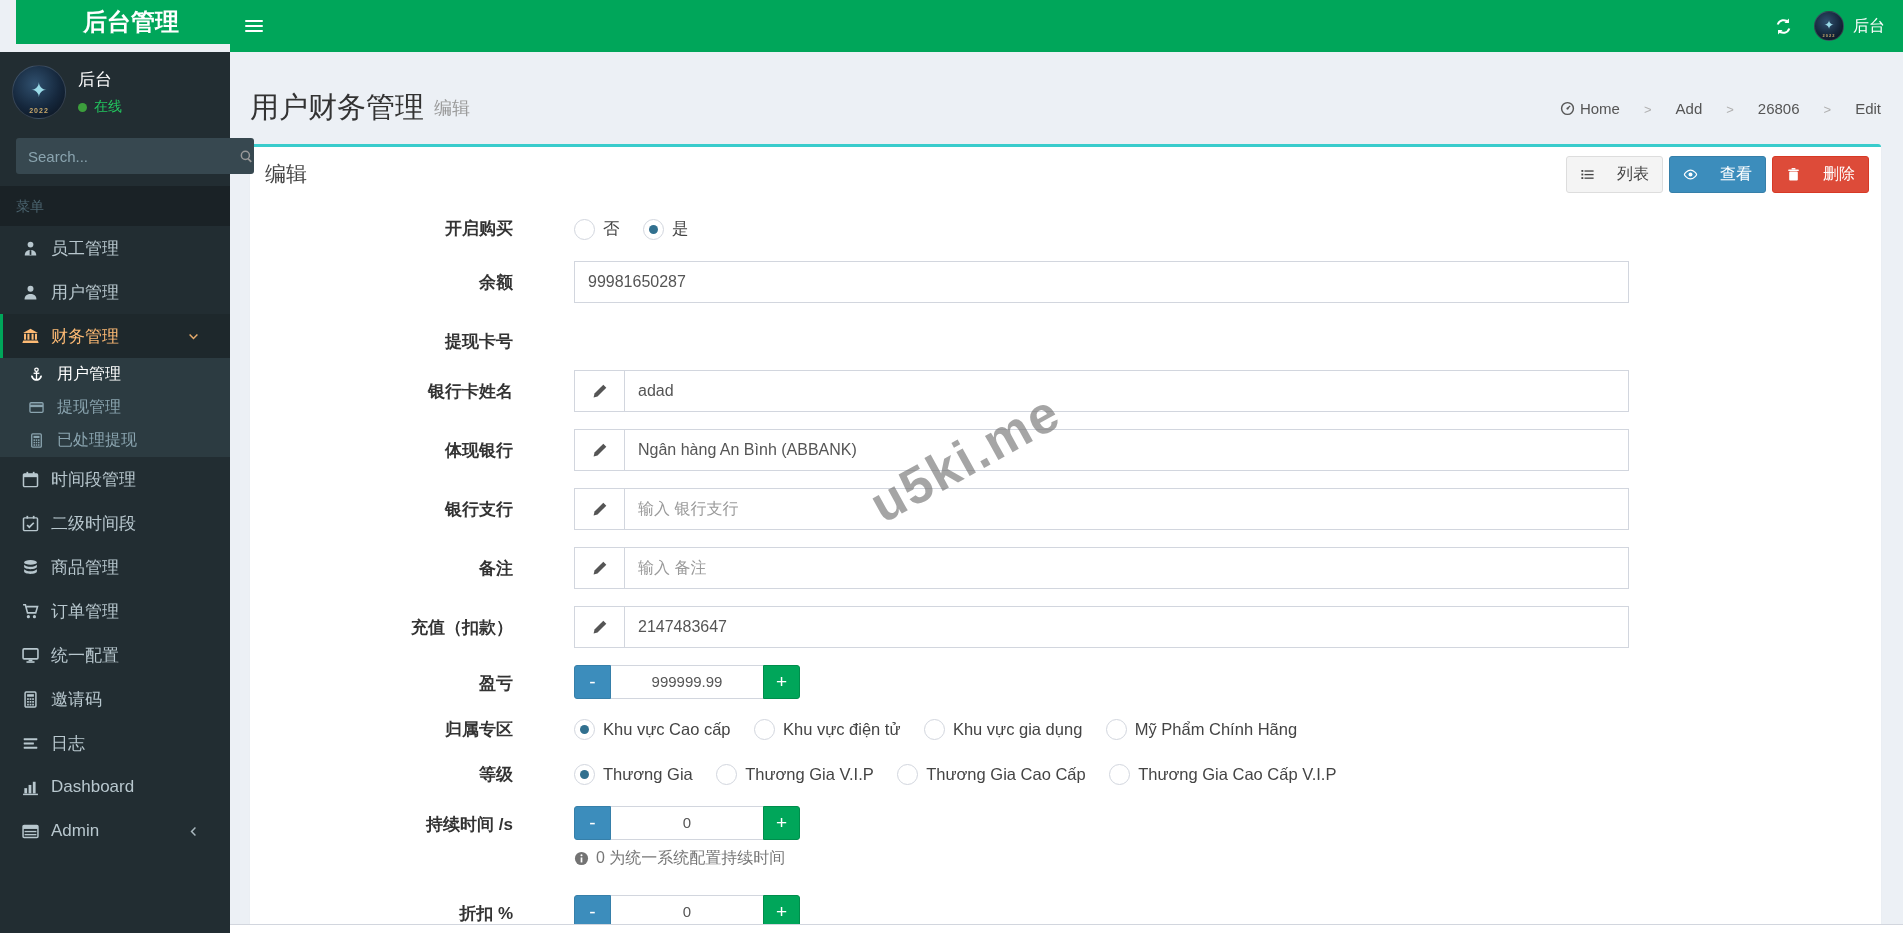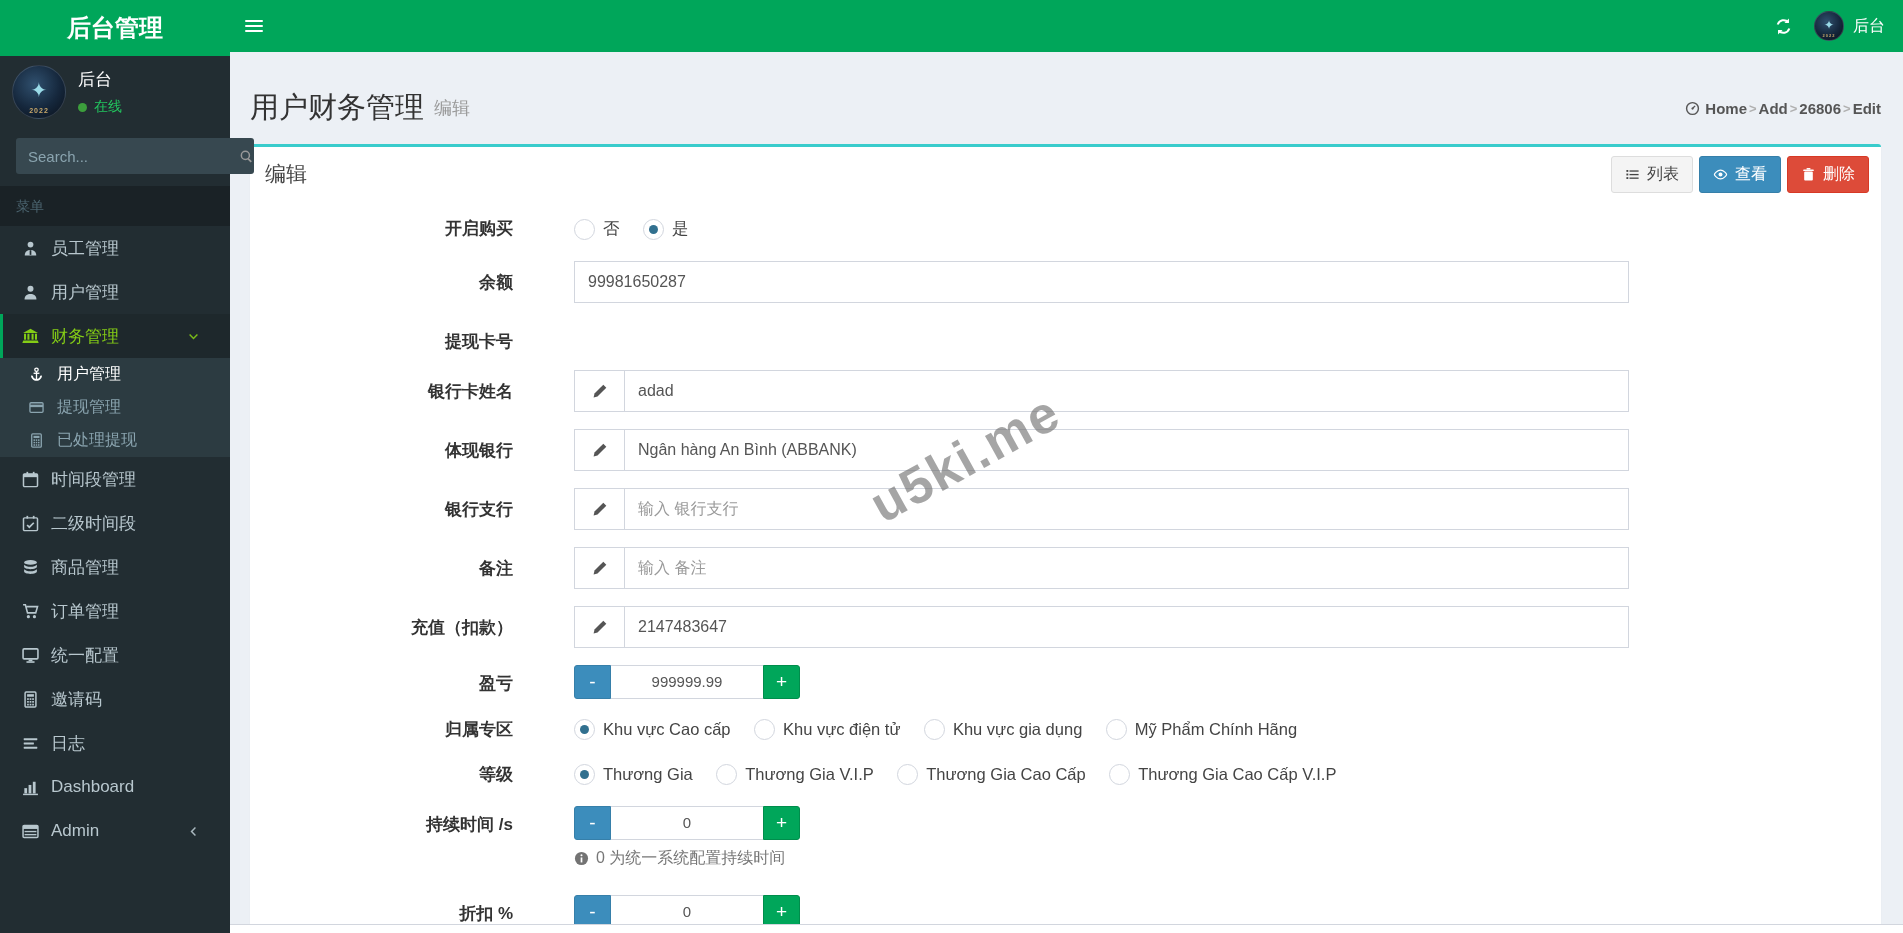--- a/index.html
+++ b/index.html
@@ -5,21 +5,21 @@
   * { margin:0; padding:0; box-sizing:border-box; }
   html,body { width:1903px; height:933px; }
   body {
     font-family:"Liberation Sans","DejaVu Sans",sans-serif;
     background:#ecf0f5; overflow:hidden; position:relative; color:#333;
   }
   svg { display:block; }
 
   
   .brand {
-    position:absolute; left:0; top:0; width:230px; height:56px;
+    position:absolute; left:16px; top:0; width:230px; height:44px;
     background:#00a65a; color:#fff; font-size:24px; font-weight:700;
     display:flex; align-items:center; justify-content:center; z-index:30;
   }
   .navbar {
     position:absolute; left:230px; top:0; right:0; height:52px;
     background:#00a65a; z-index:30; display:flex; align-items:center;
   }
   .hamburger { width:48px; height:52px; display:flex; flex-direction:column;
     justify-content:center; align-items:center; gap:3px; cursor:pointer; }
   .hamburger i { width:18px; height:2px; background:#fff; border-radius:1px; }
@@ -52,45 +52,45 @@
     color:#ccc; font-size:15px; padding:0 12px; outline:none;
     font-family:"Liberation Sans","DejaVu Sans",sans-serif; }
   .sidebar-search input::placeholder { color:#8aa4af; }
   .sidebar-search button { width:38px; background:#374850; border:none; border-radius:0 3px 3px 0;
     color:#999; display:flex; align-items:center; justify-content:center; cursor:pointer; }
   .menu-header { background:#1a2226; color:#4b646f; font-size:14px; padding:12px 16px 10px; }
   .menu a { display:flex; align-items:center; height:44px; padding:0 30px 0 17px;
     color:#b8c7ce; font-size:17px; text-decoration:none; border-left:3px solid transparent; position:relative; cursor:pointer; }
   .menu a .mi { width:20px; margin-right:11px; display:flex; justify-content:center; }
   .menu a .mi svg { width:17px; height:17px; }
-  .menu a.active-parent { background:#1e282c; border-left-color:#00a65a; color:#84cc16; }
+  .menu a.active-parent { background:#1e282c; border-left-color:#00a65a; color:#fdba74; }
   .menu .chev { margin-left:auto; opacity:.9; }
   .menu .chev svg { width:13px; height:13px; }
   .submenu { background:#2c3b41; }
   .submenu a { height:33px; padding-left:26px; font-size:16px; color:#8aa4af; border-left:none; }
   .submenu a.active { color:#fff; }
   .submenu a .mi svg { width:15px; height:15px; }
 
   
   .content { position:absolute; left:230px; top:52px; right:0; bottom:0; background:#ecf0f5;margin-top:20px; }
   .content-header { display:flex; align-items:center; padding:16px 22px 4px 20px; }
   .page-title { font-size:29px; font-weight:500; color:#333; }
   .page-subtitle { font-size:18px; color:#999; margin-left:10px; font-weight:400; }
-  .breadcrumb { margin-left:auto; display:flex; align-items:center; gap:2px; font-size:15px; color:#555;font-weight:bold; }
+  .breadcrumb { margin-left:auto; display:flex; align-items:flex-end; gap:24px; font-size:15px; color:#555; }
   .breadcrumb .sep { color:#b0b0b0; font-size:13px; }
   .breadcrumb .crumb { color:#555; cursor:pointer; display:flex; align-items:center; gap:5px; }
   .breadcrumb svg { width:15px; height:15px; }
 
   .box { margin:12px 22px 0 20px; background:#fff; border-top:3px solid #39cccc;
     border-radius:3px; box-shadow:0 1px 1px rgba(0,0,0,.1); position:relative; }
   .box-header { padding:13px 15px; position:relative; }
   .box-title { font-size:21px; color:#444; font-weight:400; }
   .box-tools { position:absolute; right:12px; top:9px; display:flex; gap:6px; }
 
-  .btn { display:inline-flex; align-items:center; gap:7px; padding:7px 13px; font-size:16px;
+  .btn { display:inline-flex; align-items:center; gap:22px; padding:7px 13px; font-size:16px;
     border-radius:3px; border:1px solid transparent; cursor:pointer;
     font-family:"Liberation Sans","DejaVu Sans",sans-serif; }
   .btn svg { width:15px; height:15px; }
   .btn-default { background:#f4f4f4; color:#444; border-color:#ddd; }
   .btn-view { background:#3c8dbc; color:#fff; border-color:#367fa9; }
   .btn-delete { background:#dd4b39; color:#fff; border-color:#d73925; }
 
   .box-body { padding:14px 15px 46px; }
   .form-row { display:flex; margin-bottom:17px;gap:44px; }
   .form-label { width:265px; min-width:265px; text-align:right; padding-right:17px;

